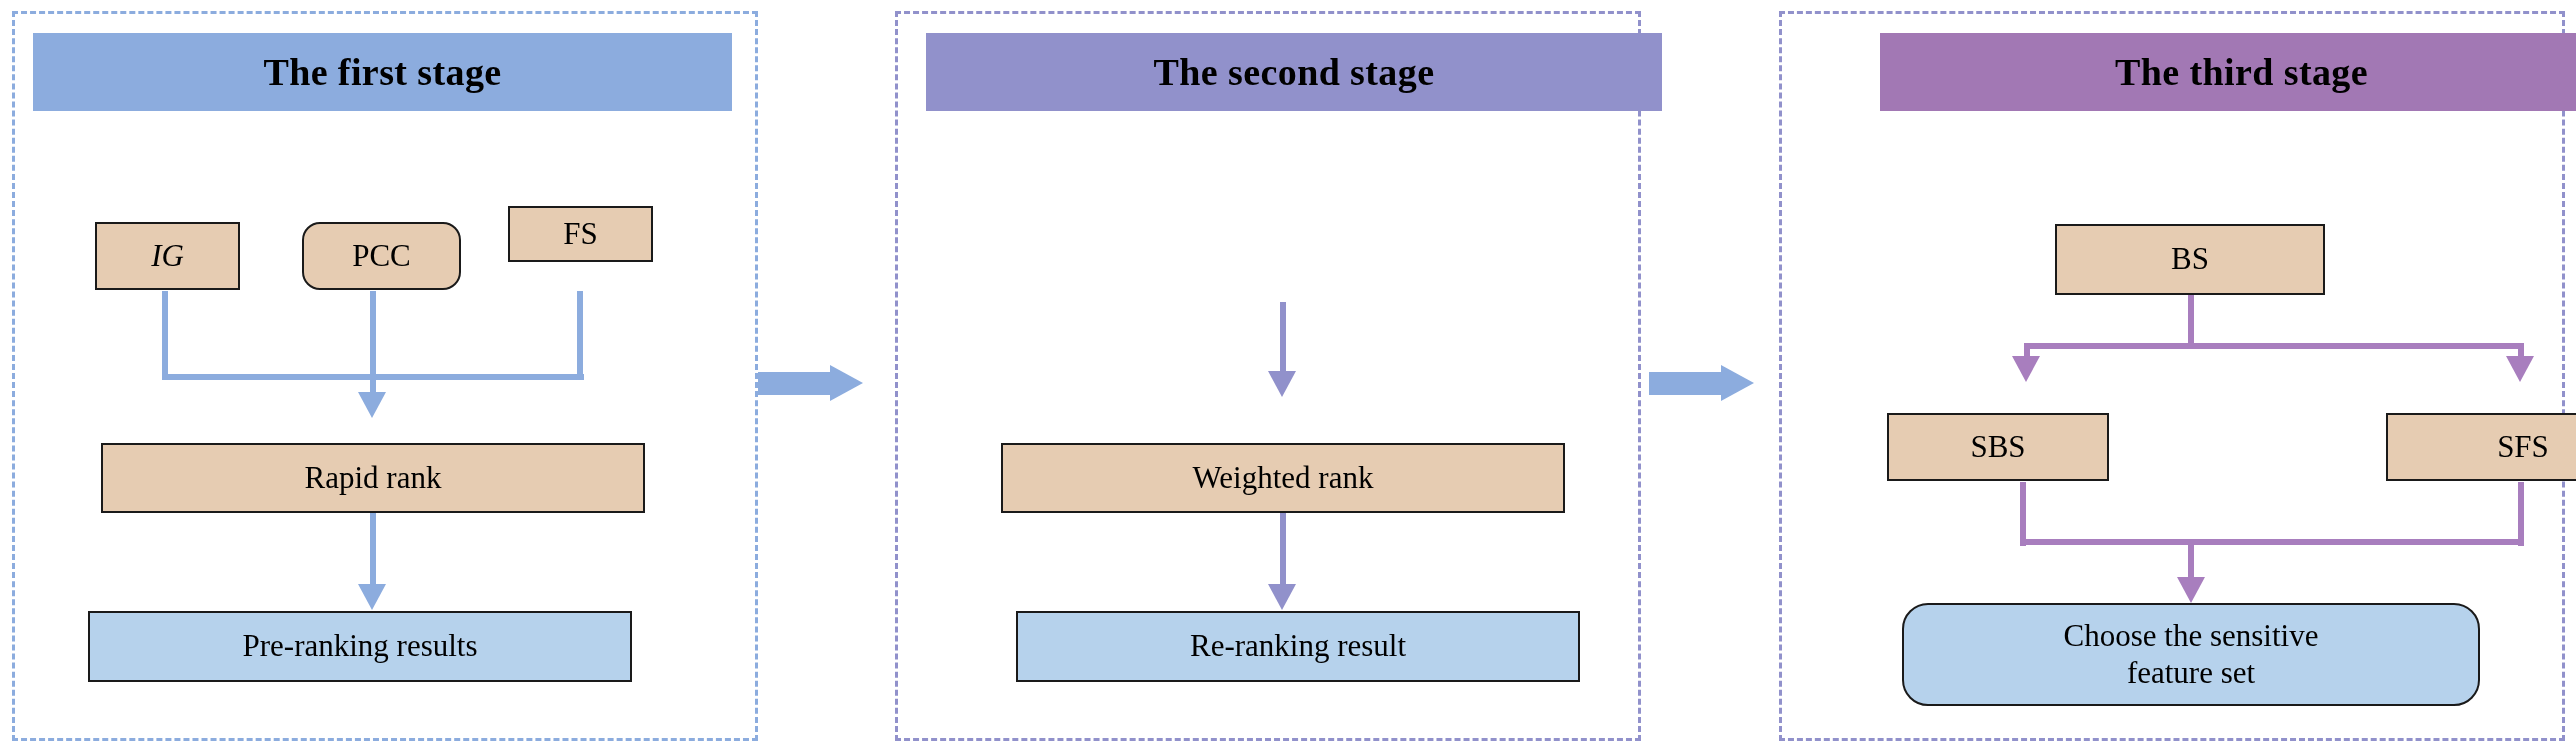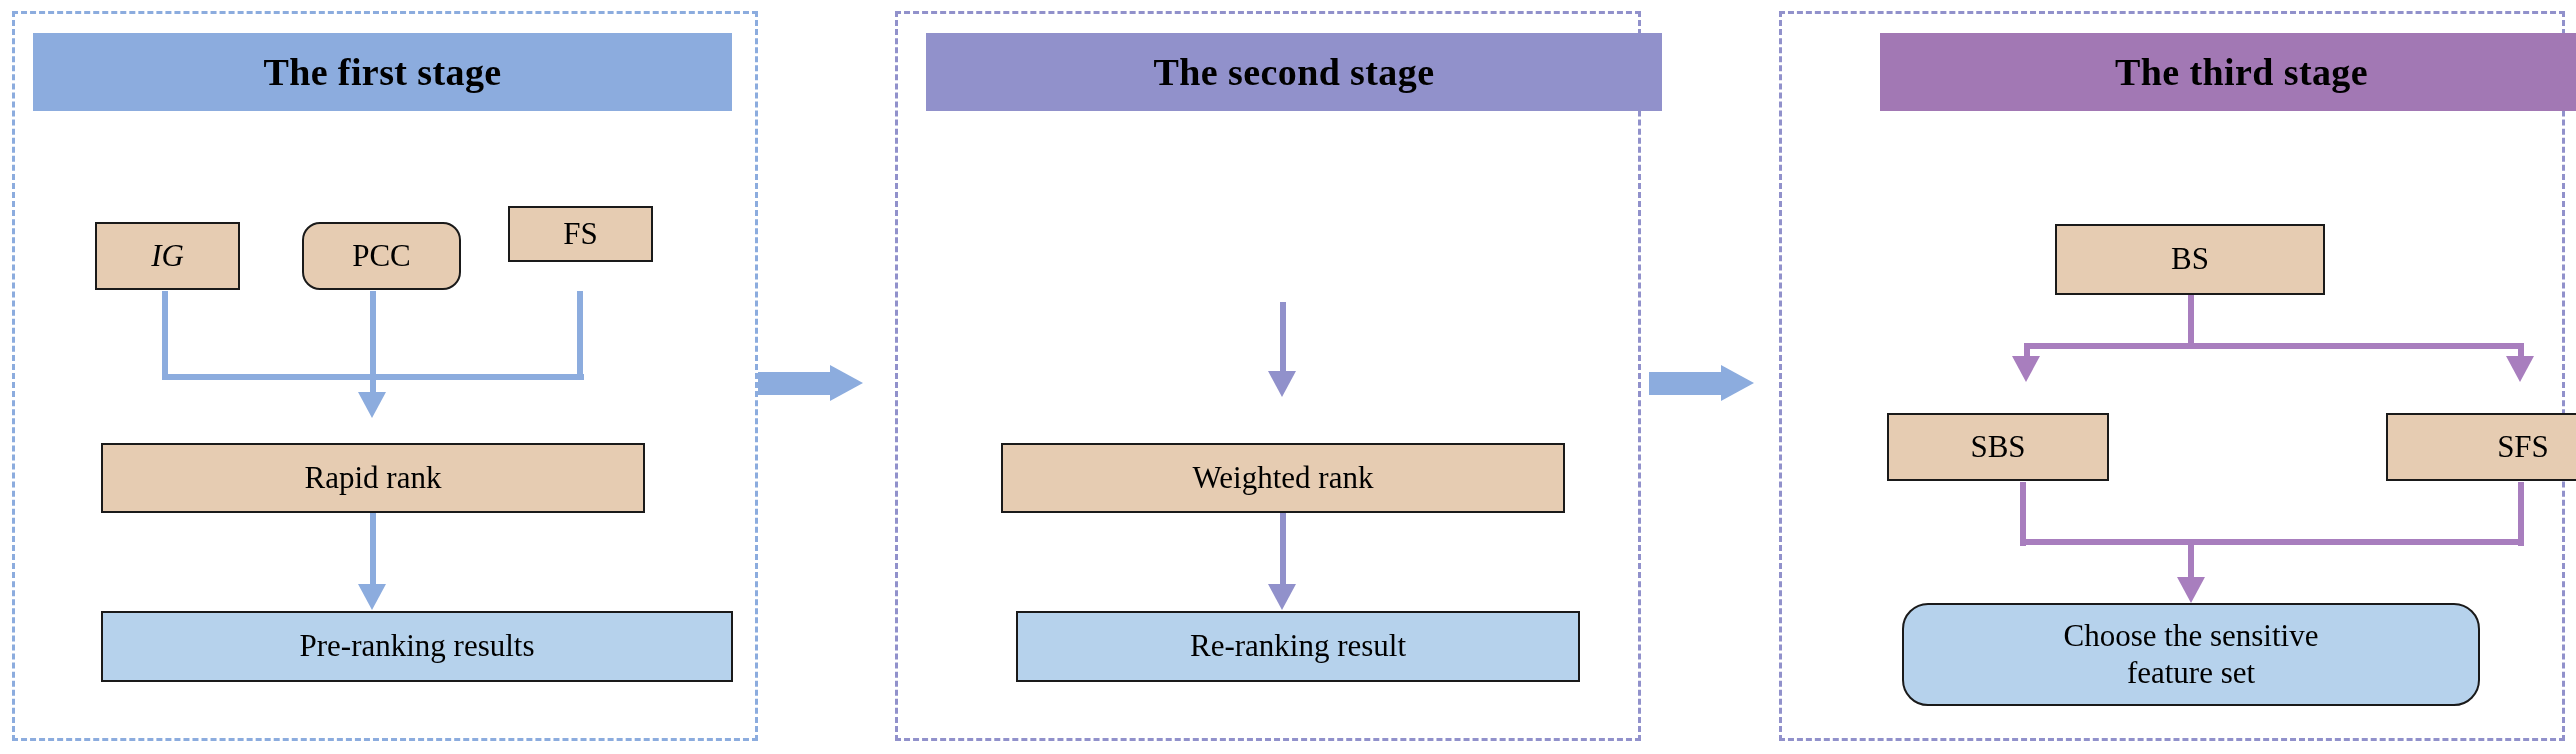--- a/index.html
+++ b/index.html
@@ -129,21 +129,21 @@
   <div class="vline" style="left:577px; top:291px; width:6.2px; height:89px;"></div>
   <div class="hline" style="left:162px; top:374px; width:422px; height:6.2px;"></div>
   <div class="vline" style="left:370px; top:291px; width:6.2px; height:113px;"></div>
   <div class="arrow-down" style="left:358px; top:392px;"></div>
 
   <div class="node tan" style="left:101px; top:443px; width:544px; height:70px;">Rapid rank</div>
 
   <div class="vline" style="left:370px; top:513px; width:6.2px; height:82px;"></div>
   <div class="arrow-down" style="left:358px; top:584px;"></div>
 
-  <div class="node blue" style="left:101px; top:611px; width:632px; height:71px;">Pre-ranking results</div>
+  <div class="node blue" style="left:88px; top:611px; width:544px; height:71px;">Pre-ranking results</div>
 
   <div class="stage-arrow a1">
     <div class="shaft"></div>
     <div class="head"></div>
   </div>
 
   <div class="stage-panel s2"></div>
 
   <div class="stage-header s2">The second stage</div>
 

